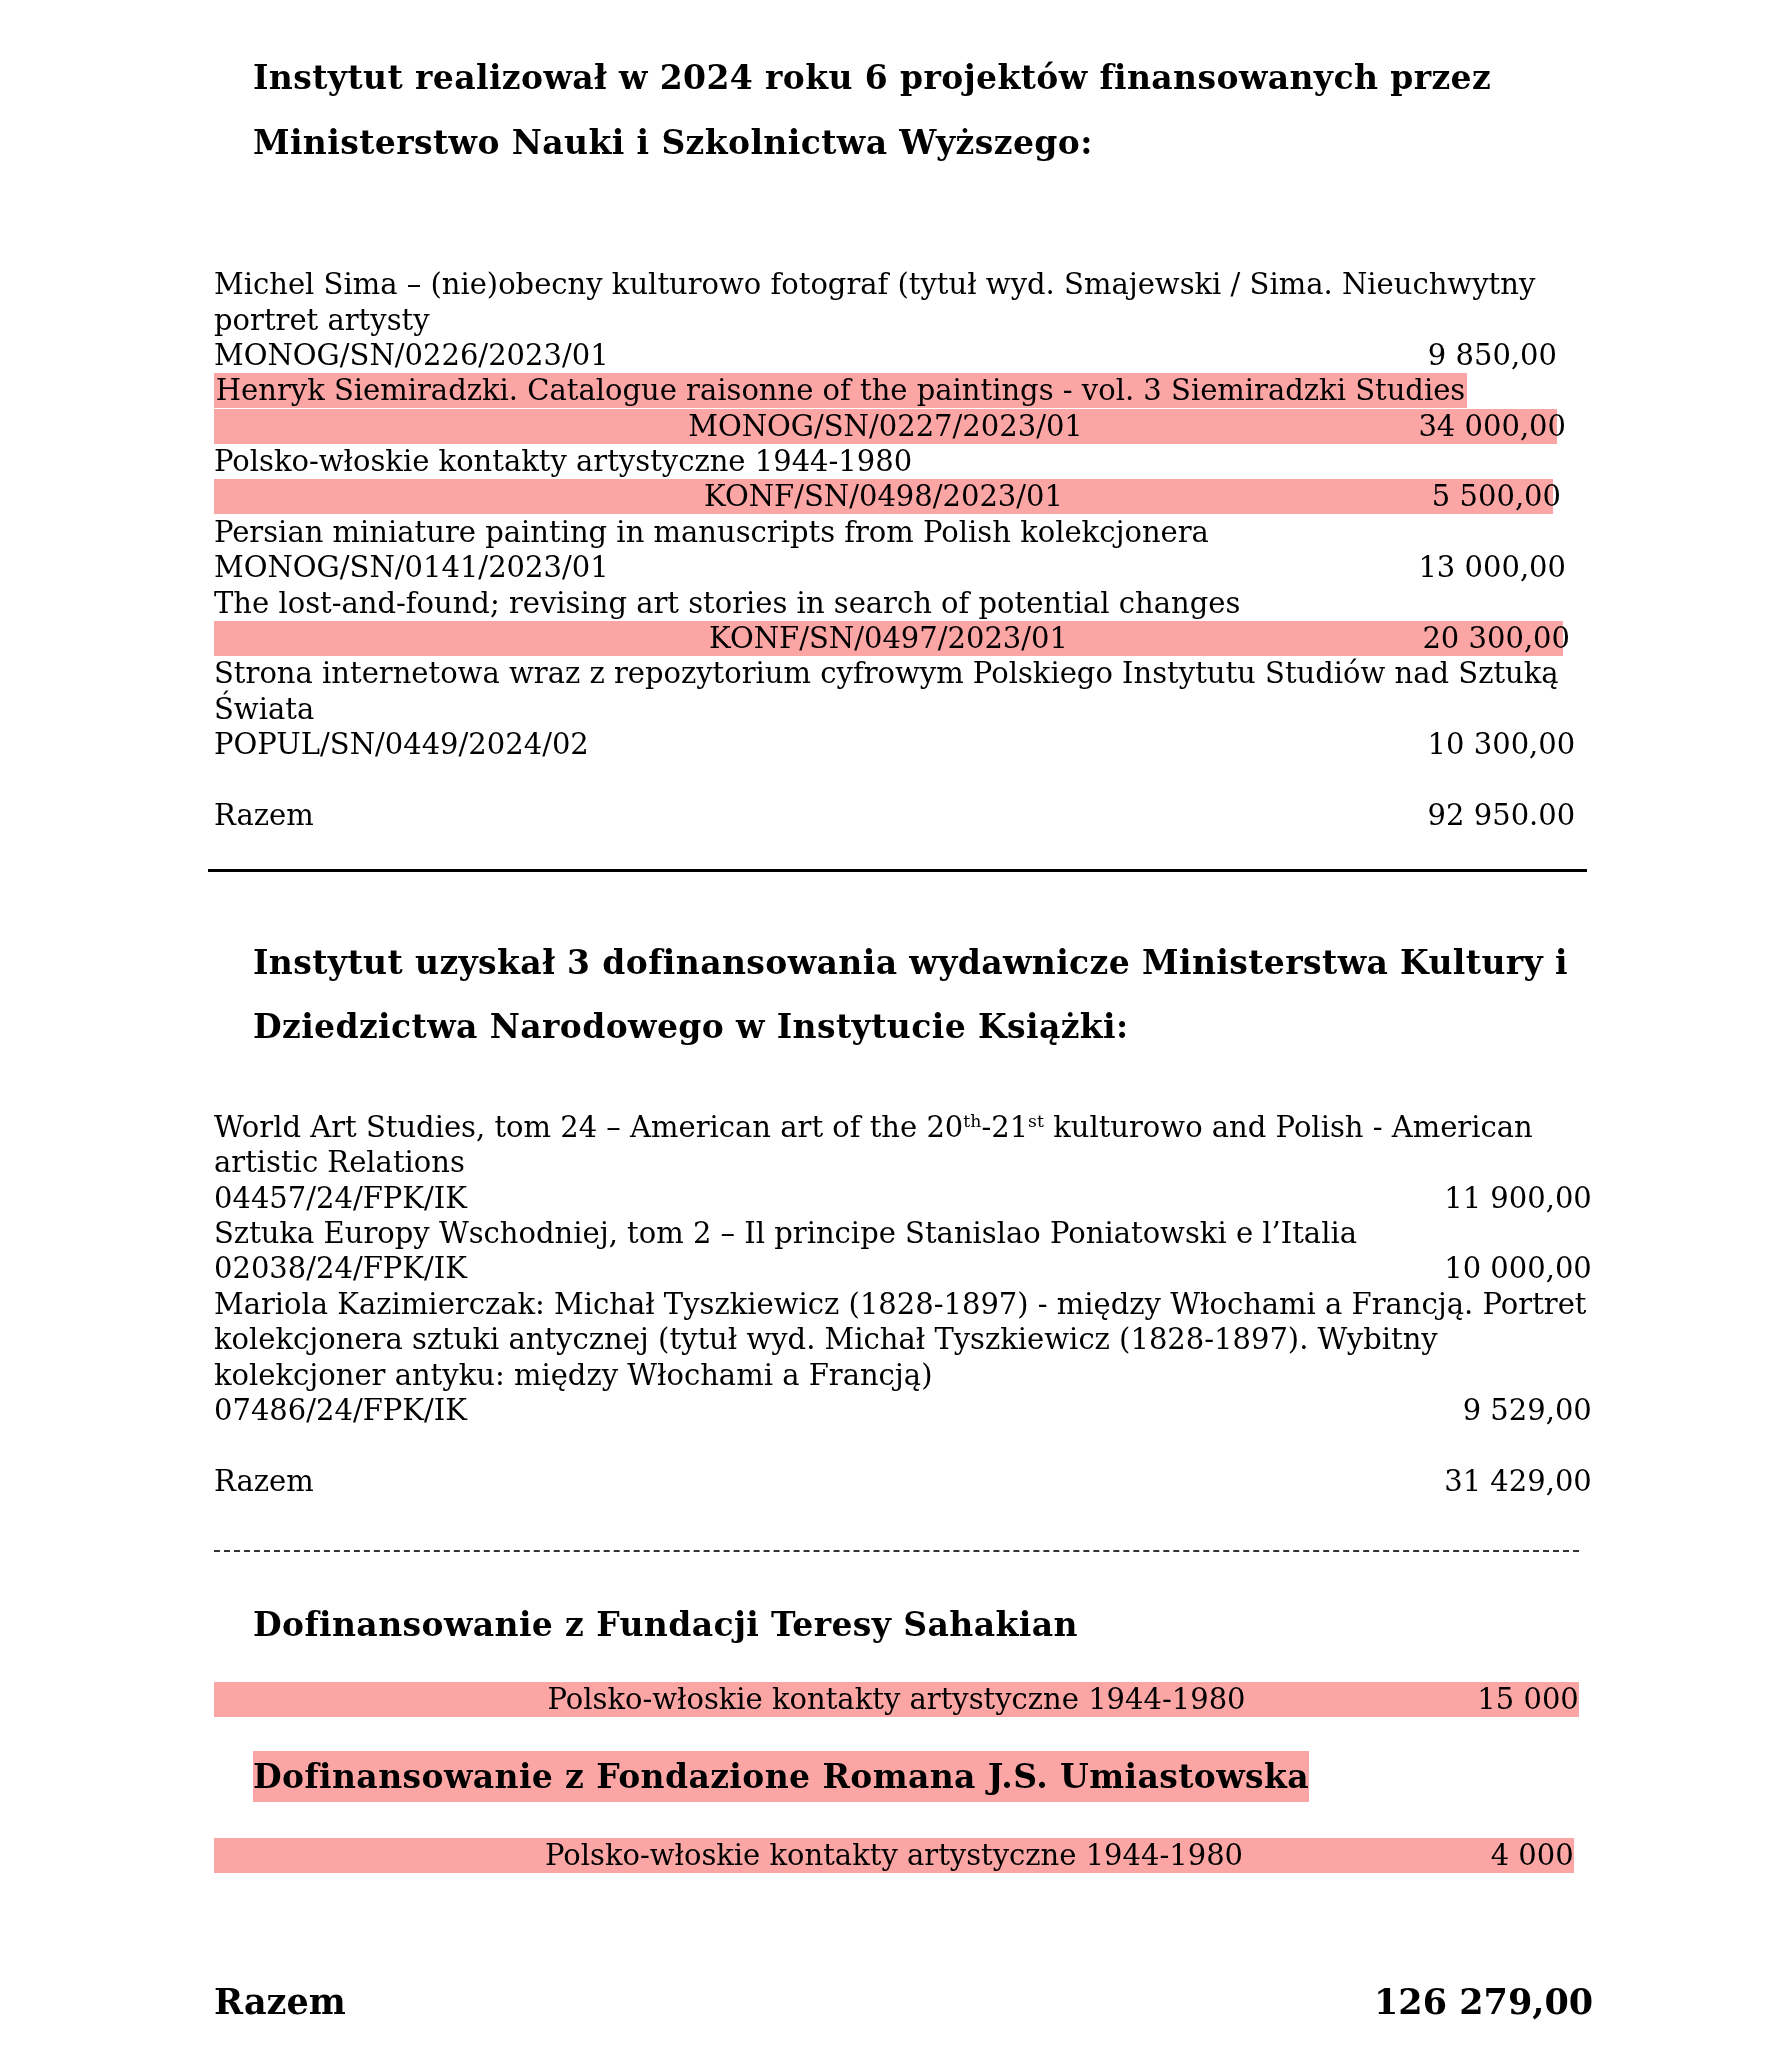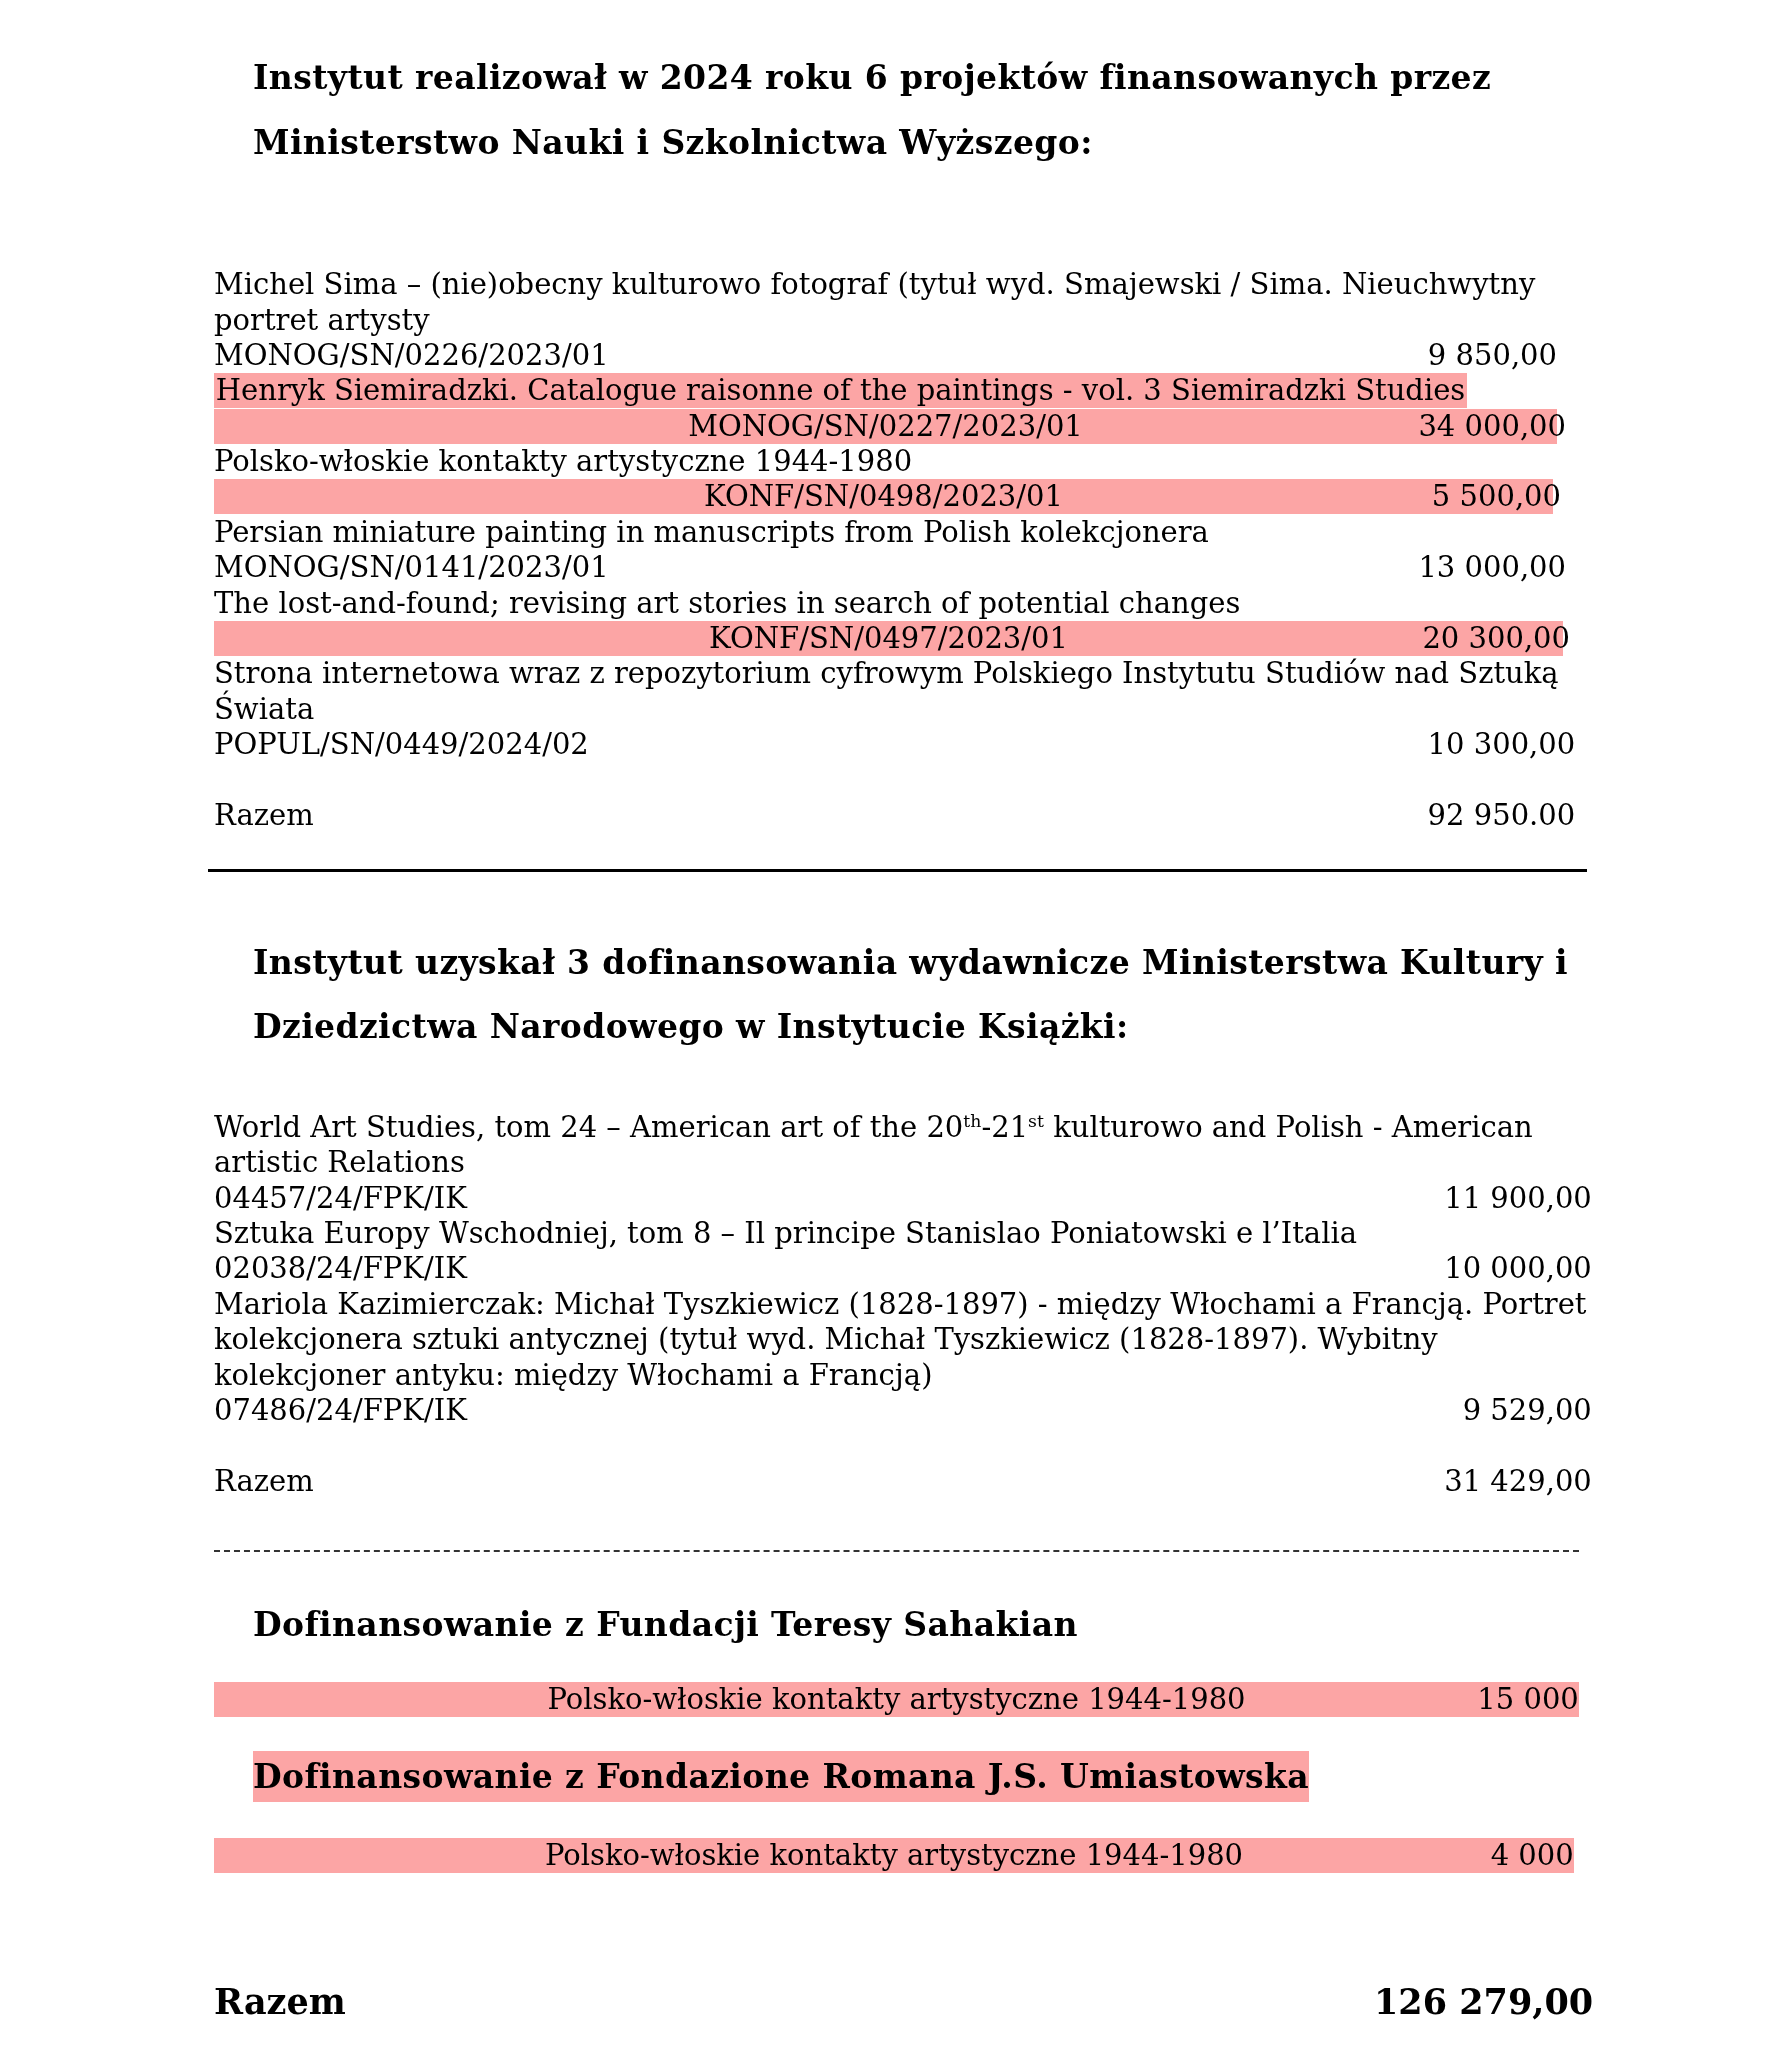--- a/index.html
+++ b/index.html
@@ -55,21 +55,21 @@
   <div class="hr" style="top:869px"></div>
 
   <div class="h" style="top:943px">Instytut uzyskał 3 dofinansowania wydawnicze Ministerstwa Kultury i</div>
   <div class="h" style="top:1007px">Dziedzictwa Narodowego w Instytucie Książki:</div>
 
   <div class="line" style="top:1110px"><span>World Art Studies, tom 24 – American art of the 20</span><sup>th</sup><span>-21</span><sup>st</sup><span> kulturowo and Polish - American</span></div>
   <div class="line" style="top:1145px">artistic Relations</div>
   <div class="line" style="top:1181px">04457/24/FPK/IK</div>
   <div class="amt" style="top:1181px; right:-5.8px">11 900,00</div>
 
-  <div class="line" style="top:1216px">Sztuka Europy Wschodniej, tom 8 – Il principe Stanislao Poniatowski e l’Italia</div>
+  <div class="line" style="top:1216px">Sztuka Europy Wschodniej, tom 2 – Il principe Stanislao Poniatowski e l’Italia</div>
   <div class="line" style="top:1251px">02038/24/FPK/IK</div>
   <div class="amt" style="top:1251px; right:-5.8px">10 000,00</div>
 
   <div class="line" style="top:1287px">Mariola Kazimierczak: Michał Tyszkiewicz (1828-1897) - między Włochami a Francją. Portret</div>
   <div class="line" style="top:1322px">kolekcjonera sztuki antycznej (tytuł wyd. Michał Tyszkiewicz (1828-1897). Wybitny</div>
   <div class="line" style="top:1358px">kolekcjoner antyku: między Włochami a Francją)</div>
   <div class="line" style="top:1393px">07486/24/FPK/IK</div>
   <div class="amt" style="top:1393px; right:-5.8px">9 529,00</div>
 
   <div class="line" style="top:1464px">Razem</div>

